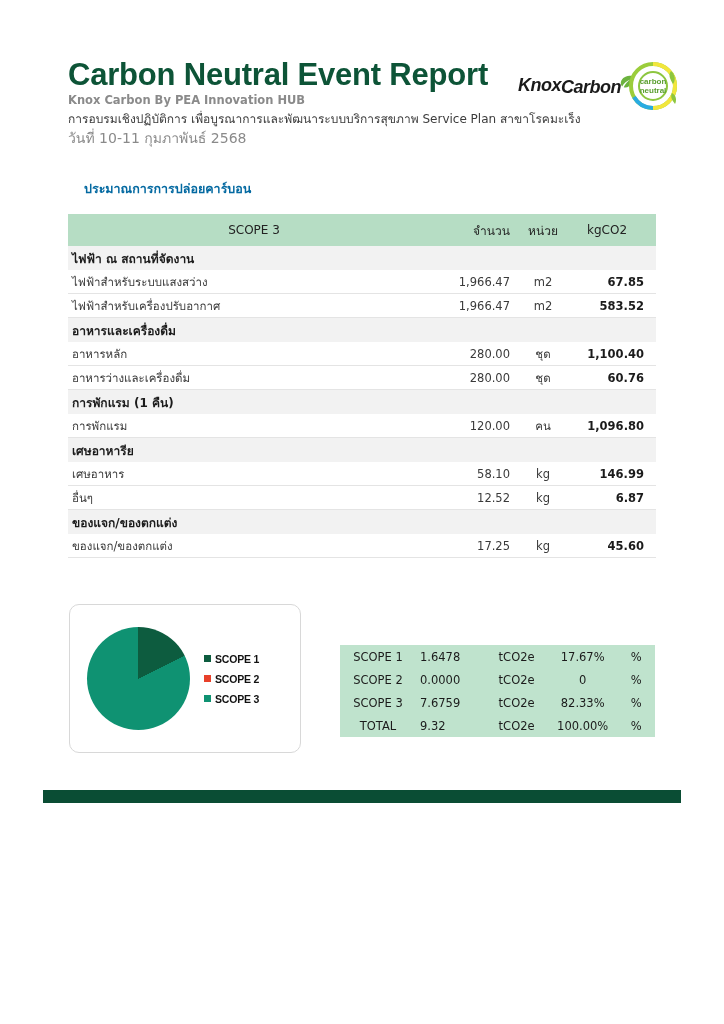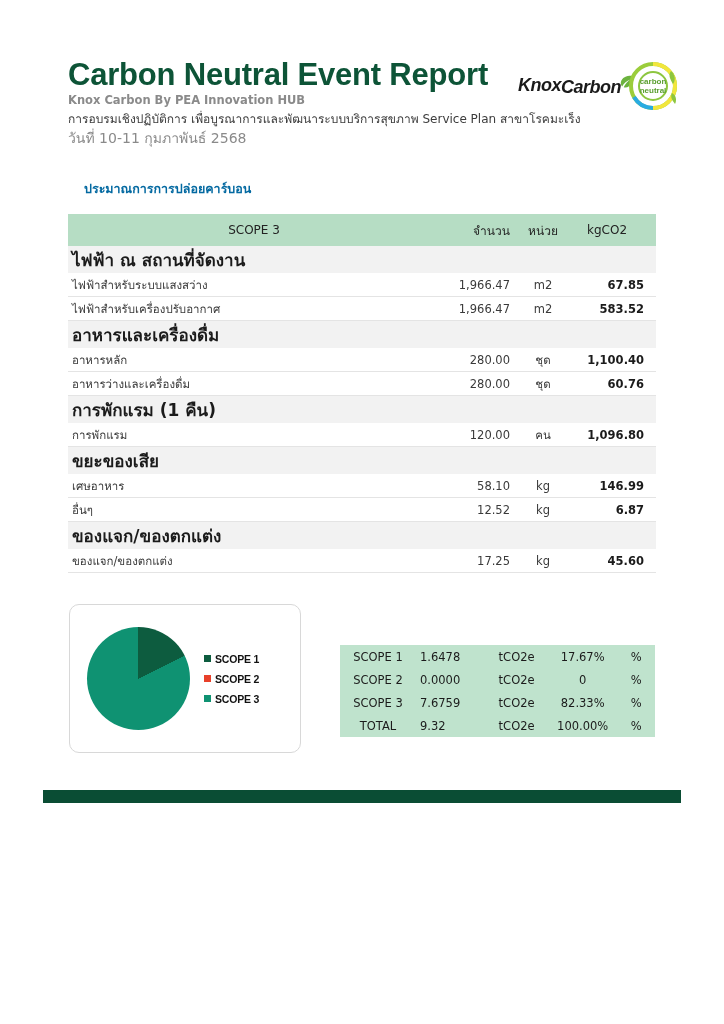--- a/index.html
+++ b/index.html
@@ -142,21 +142,21 @@
   .col-w-qty  { width: 76px;  }
   .col-w-unit { width: 54px;  }
   .col-w-kg   { width: 86px;  }
 
   tr.cat-row td {
     background: #f2f2f2;
     height: 24px;
     font-weight: bold;
     color: #1b1b1b;
     padding-left: 4px;
-    font-size: 17px;
+    font-size: 12px;
   }
   tr.data-row td {
     height: 23px;
     border-bottom: 1px solid #e4e4e4;
     color: #2b2b2b;
     font-size: 11.5px;
     background: #ffffff;
   }
   tr.data-row td.c-name { padding-left: 4px; text-align: left; color:#3a3a3a; }
   tr.data-row td.c-qty  { text-align: right; padding-right: 6px; color:#3a3a3a;}
@@ -339,21 +339,21 @@
         <td colspan="4">การพักแรม (1 คืน)</td>
       </tr>
       <tr class="data-row">
         <td class="c-name">การพักแรม</td>
         <td class="c-qty">120.00</td>
         <td class="c-unit">คน</td>
         <td class="c-kg">1,096.80</td>
       </tr>
 
       <tr class="cat-row">
-        <td colspan="4">ขยะของเสีย</td>
+        <td colspan="4">เศษอาหารีย</td>
       </tr>
       <tr class="data-row">
         <td class="c-name">เศษอาหาร</td>
         <td class="c-qty">58.10</td>
         <td class="c-unit">kg</td>
         <td class="c-kg">146.99</td>
       </tr>
       <tr class="data-row">
         <td class="c-name">อื่นๆ</td>
         <td class="c-qty">12.52</td>

